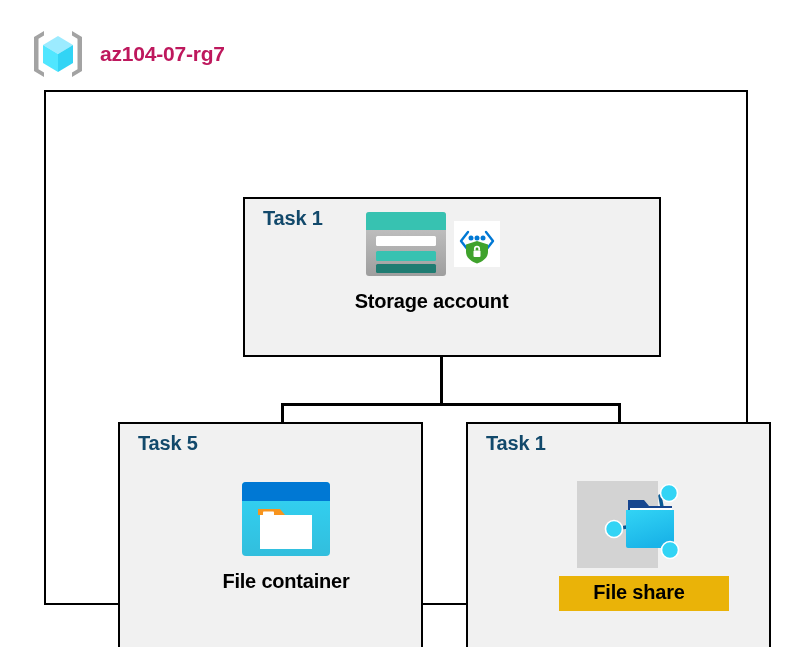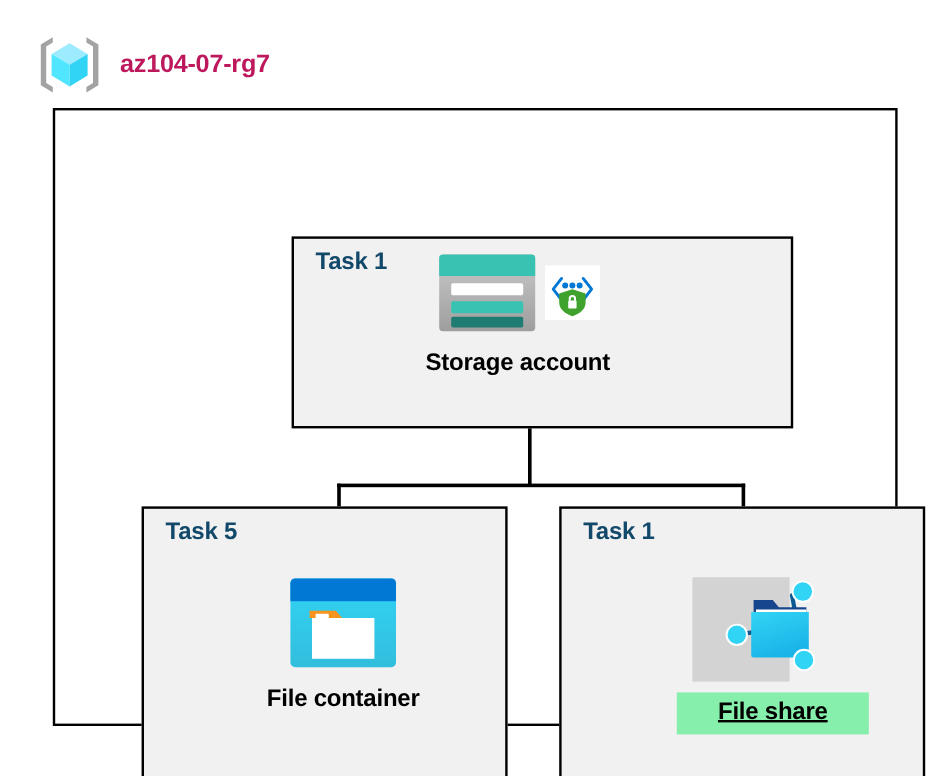--- a/index.html
+++ b/index.html
@@ -79,23 +79,22 @@
 
   .node-caption {
     font-size: 20px;
     font-weight: bold;
     color: #000000;
     white-space: nowrap;
     letter-spacing: -0.2px;
     margin-top: 8px;
   }
   .node-caption.highlighted {
-    background: #86efac;
-    padding: 5px 34px 7px 34px;
-    text-decoration: underline;
+    background: #eab308;
+    padding: 5px 44px 7px 34px;
   }
 
   
   .icon-row { display: flex; align-items: center; gap: 6px; }
 
   
   #fileshare-icon-bg {
     position: absolute;
     left: 531px;
     top: 389px;

